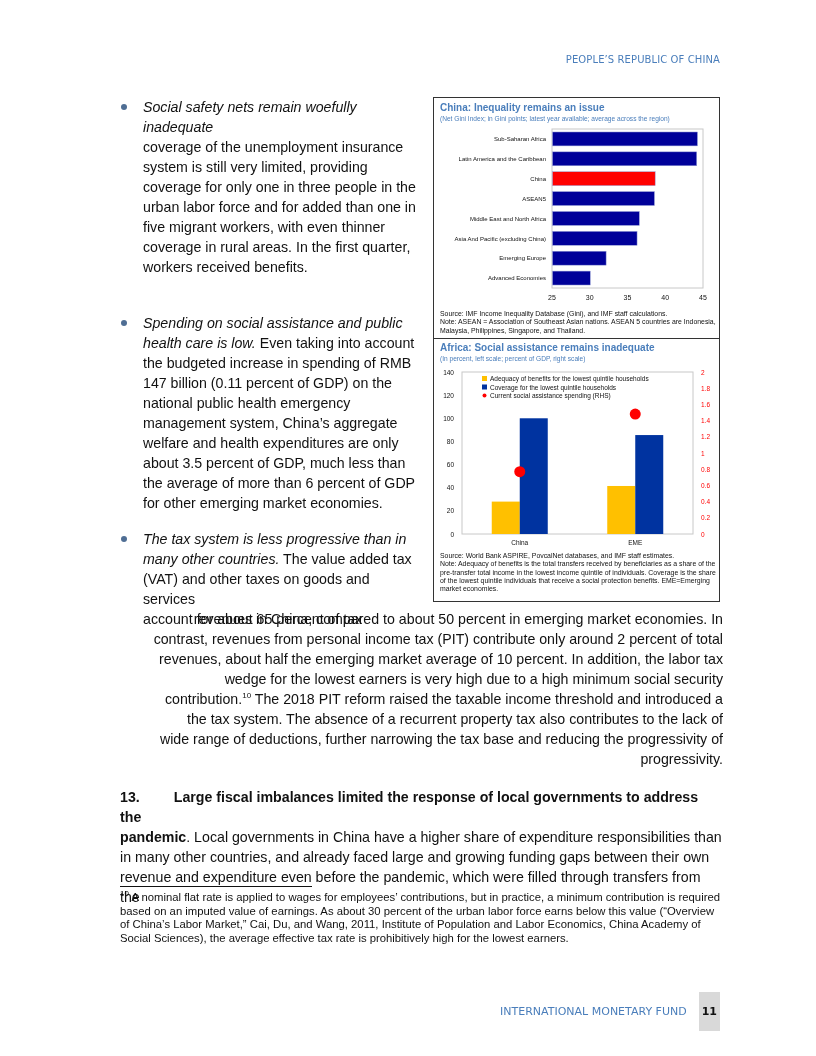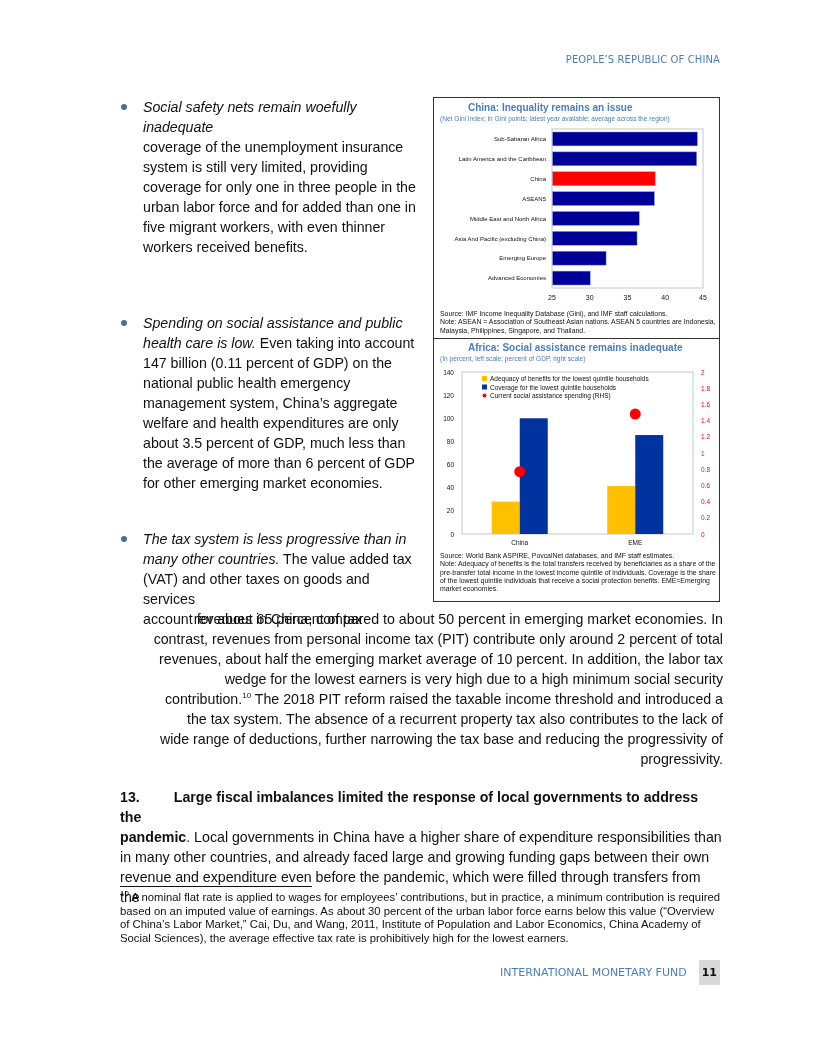--- a/index.html
+++ b/index.html
@@ -7,50 +7,52 @@
          font-family: "DejaVu Sans", sans-serif; color: #111; }
   .running-head { position: absolute; top: 54px; right: 96px; font-size: 10px; color: #4a7ebb; letter-spacing: 0.1px; }
   .body-text { font-family: "Liberation Sans", sans-serif; font-size: 14.2px; line-height: 20px; color: #111; }
   .bullet { position: absolute; left: 121px; width: 6px; height: 6px; border-radius: 50%; background: #4f6e94; }
   .bullet-text { position: absolute; left: 143px; width: 280px; }
   .full-text { position: absolute; left: 143px; width: 580px; text-align: right; }
   .para13 { position: absolute; left: 120px; width: 603px; }
   em { }
   .fig-box { position: absolute; left: 433px; top: 97px; width: 287px; height: 505px; border: 1px solid #333; box-sizing: border-box; font-family: "Liberation Sans", sans-serif; }
   .fig-divider { position: absolute; left: 0; right: 0; top: 240px; height: 1px; background: #333; }
-  .fig-title { position: absolute; left: 6px; font-size: 10px; font-weight: bold; color: #4a7ebb; margin-left: 28px; }
+  .fig-title { position: absolute; left: 6px; font-size: 10px; font-weight: bold; color: #4a7ebb; }
   .fig-sub { position: absolute; left: 6px; font-size: 6.6px; color: #4a7ebb; }
   .fig-note { position: absolute; left: 6px; width: 276px; font-size: 6.9px; line-height: 8.3px; color: #111; }
   svg text { font-family: "Liberation Sans", sans-serif; }
   .footnote-rule { position: absolute; left: 120px; top: 886px; width: 192px; height: 1px; background: #111; }
   .footnote { position: absolute; left: 120px; top: 891px; width: 605px; font-family: "Liberation Sans", sans-serif; font-size: 11.3px; line-height: 13.7px; color: #111; }
   sup { font-size: 8px; vertical-align: super; line-height: 0; }
-  .footer { position: absolute; top: 960px; right: 96px; font-size: 11px; color: #4a7ebb; display: flex; align-items: center; gap: 12px; font-family: "DejaVu Sans", sans-serif; justify-content: flex-end; }
-  .page-num { background: #d9d9d9; color: #111; font-weight: bold; padding: 6px 3px; font-size: 11px; }
+  .footer { position: absolute; top: 992px; right: 96px; font-size: 11px; color: #4a7ebb; display: flex; align-items: center; gap: 12px; font-family: "DejaVu Sans", sans-serif; justify-content: flex-end; }
+  .page-num { background: #d9d9d9; color: #111; font-weight: bold; padding: 13px 3px; font-size: 11px; }
 </style>
 </head>
 <body>
 
 <div class="running-head">PEOPLE’S REPUBLIC OF CHINA</div>
 
 <div class="bullet" style="top:104px"></div>
 <div class="bullet-text body-text" style="top:97px">
   <div><em>Social safety nets remain woefully inadequate</em></div>
   <div>coverage of the unemployment insurance</div>
   <div>system is still very limited, providing</div>
   <div>coverage for only one in three people in the</div>
   <div>urban labor force and for added than one in</div>
   <div>five migrant workers, with even thinner</div>
+  <div>coverage in rural areas. In the first quarter,</div>
   <div>workers received benefits.</div>
 </div>
 
 <div class="bullet" style="top:320px"></div>
 <div class="bullet-text body-text" style="top:313px">
   <div><em>Spending on social assistance and public</em></div>
   <div><em>health care is low.</em><span> Even taking into account</span></div>
+  <div>the budgeted increase in spending of RMB</div>
   <div>147 billion (0.11 percent of GDP) on the</div>
   <div>national public health emergency</div>
   <div>management system, China’s aggregate</div>
   <div>welfare and health expenditures are only</div>
   <div>about 3.5 percent of GDP, much less than</div>
   <div>the average of more than 6 percent of GDP</div>
   <div>for other emerging market economies.</div>
 </div>
 
 <div class="bullet" style="top:536px"></div>

